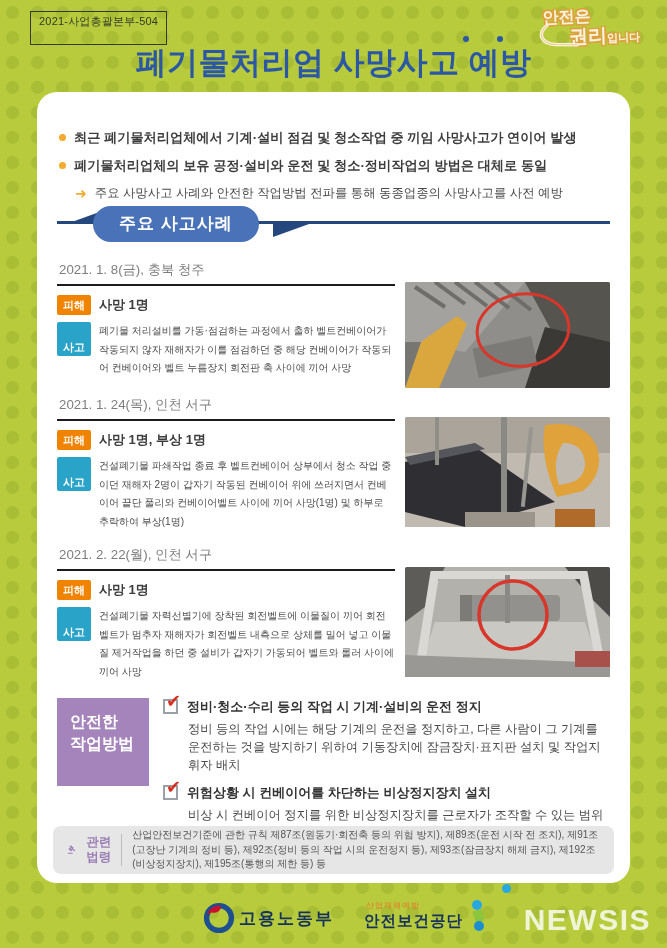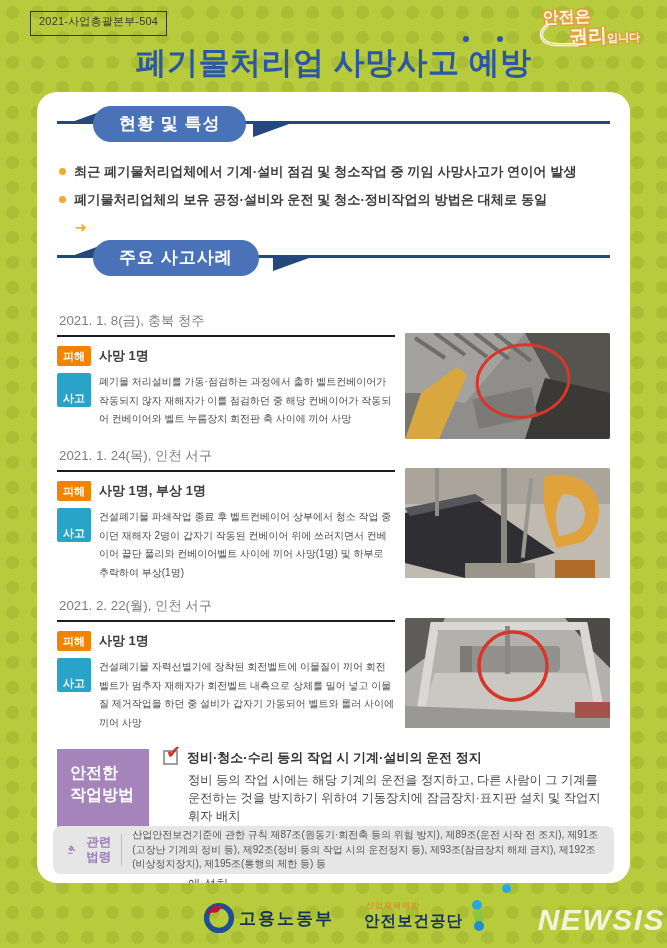--- a/index.html
+++ b/index.html
@@ -9,21 +9,21 @@
     font-family:"Liberation Sans","DejaVu Sans",sans-serif;
     background-color:#b7cb3c;
     background-image:radial-gradient(circle, rgba(120,145,25,0.22) 6px, transparent 7px);
     background-size:25px 25px;
     overflow:hidden;
   }
   
   .doc-tag {
     position:absolute; left:30px; top:11px;
     border:1.5px solid #343a28; color:#343a28;
-    font-size:11px; padding:2px 8px 6px; letter-spacing:0.2px;
+    font-size:11px; padding:2px 8px 15px; letter-spacing:0.2px;
     background:transparent;
   }
   .badge {
     position:absolute; right:10px; top:8px; width:118px; height:48px;
     color:#faf3dd; font-weight:800; line-height:1;
     text-shadow:-1.5px -1.5px 0 #dfa13f, 1.5px -1.5px 0 #dfa13f, -1.5px 1.5px 0 #dfa13f, 1.5px 1.5px 0 #dfa13f;
     transform:rotate(-2deg);
   }
   .badge .l1 { font-size:16px; margin-left:4px; }
   .badge .l2 { margin-left:30px; margin-top:2px; }
@@ -62,21 +62,21 @@
   }
 
   
   .bullets { margin:16px 0 6px 2px; }
   .bullet { display:flex; gap:8px; margin-bottom:9px; font-size:13.2px; font-weight:700; color:#3d3d3d; line-height:19px;}
   .bullet .dot { width:7px; height:7px; border-radius:50%; background:#f3aa2d; margin-top:6px; flex:none; }
   .arrow-note { display:flex; gap:8px; margin:2px 0 10px 16px; font-size:12.4px; color:#4a4a4a; line-height:18px; }
   .arrow-note .arr { color:#f3aa2d; font-weight:900; font-size:14px; flex:none; }
 
   
-  .cases { margin-top:32px; }
+  .cases { margin-top:15px; }
   .case { display:flex; gap:10px; margin-bottom:8px; }
   .case-left { width:338px; flex:none; }
   .case-date { font-size:13.3px; color:#7d7d7d; margin:0 0 5px 2px; }
   .case-rule { height:2px; background:#1c1c1c; margin-bottom:9px; }
   .crow { display:flex; gap:8px; margin-bottom:7px; align-items:flex-start; }
   .tag-damage {
     flex:none; width:34px; height:20px; background:#f08300; color:#fff;
     font-size:11px; font-weight:700; text-align:center; line-height:20px; border-radius:2px;
   }
   .tag-summary {
@@ -115,22 +115,22 @@
   .laws-text { font-size:10px; color:#555; line-height:14.5px; }
 
   
   .moel { position:absolute; left:203px; top:902px; display:flex; align-items:center; gap:4px; }
   .moel-text { font-size:17px; font-weight:800; color:#16325c; letter-spacing:2px; }
   .kosha { position:absolute; left:352px; top:899px; display:flex; align-items:center; gap:6px; }
   .kosha-texts { display:flex; flex-direction:column;margin-left:12px; }
   .kosha-top { font-size:8px; color:#e8762c; letter-spacing:1px; margin-left:2px; }
   .kosha-main { font-size:15.5px; font-weight:800; color:#16325c; letter-spacing:1px; }
   .newsis {
-    position:absolute; right:2px; top:903px;
-    font-size:30px; font-weight:900; font-style:italic;
+    position:absolute; right:16px; top:903px;
+    font-size:30px; font-weight:900; 
     color:rgba(255,255,255,0.8); letter-spacing:1.5px;
   }
   .deco-dot { position:absolute; left:502px; top:884px; width:9px; height:9px; border-radius:50%; background:#29a8e0; }
 </style>
 </head>
 <body>
 
 <div class="doc-tag">2021-사업총괄본부-504</div>
 
 <div class="badge">
@@ -145,38 +145,33 @@
 </div>
 
 <div class="main-title">폐기물처리업 사망사고 예방</div>
 <div class="title-dots">
     <i></i>
     <i></i>
   </div>
 
 <div class="card">
 
-  <div class="banner">
-    <div class="line"></div>
-    <div class="fold-l"></div>
-    <div class="fold-r"></div>
-    <div class="pill">현황 및 특성</div>
-  </div>
 
   <div class="bullets">
     <div class="bullet">
       <span class="dot"></span>
       <span>최근 폐기물처리업체에서 기계·설비 점검 및 청소작업 중 끼임 사망사고가 연이어 발생</span>
     </div>
     <div class="bullet">
       <span class="dot"></span>
       <span>폐기물처리업체의 보유 공정·설비와 운전 및 청소·정비작업의 방법은 대체로 동일</span>
     </div>
     <div class="arrow-note">
       <span class="arr">➜</span>
+      <span>주요 사망사고 사례와 안전한 작업방법 전파를 통해 동종업종의 사망사고를 사전 예방</span>
     </div>
   </div>
 
   <div class="banner">
     <div class="line"></div>
     <div class="fold-l"></div>
     <div class="fold-r wide"></div>
     <div class="pill">주요 사고사례</div>
   </div>
 

